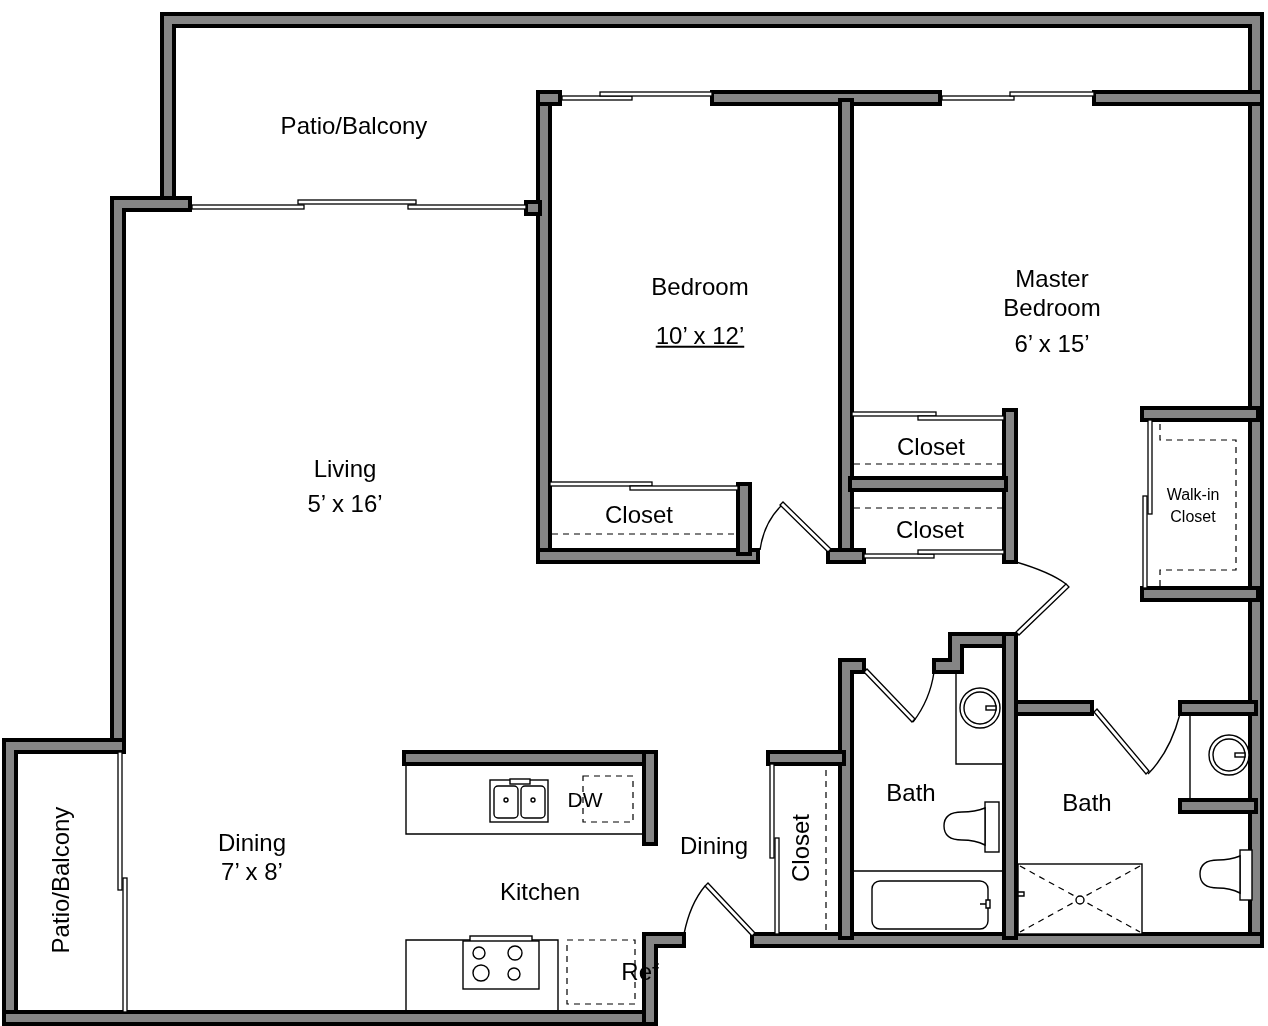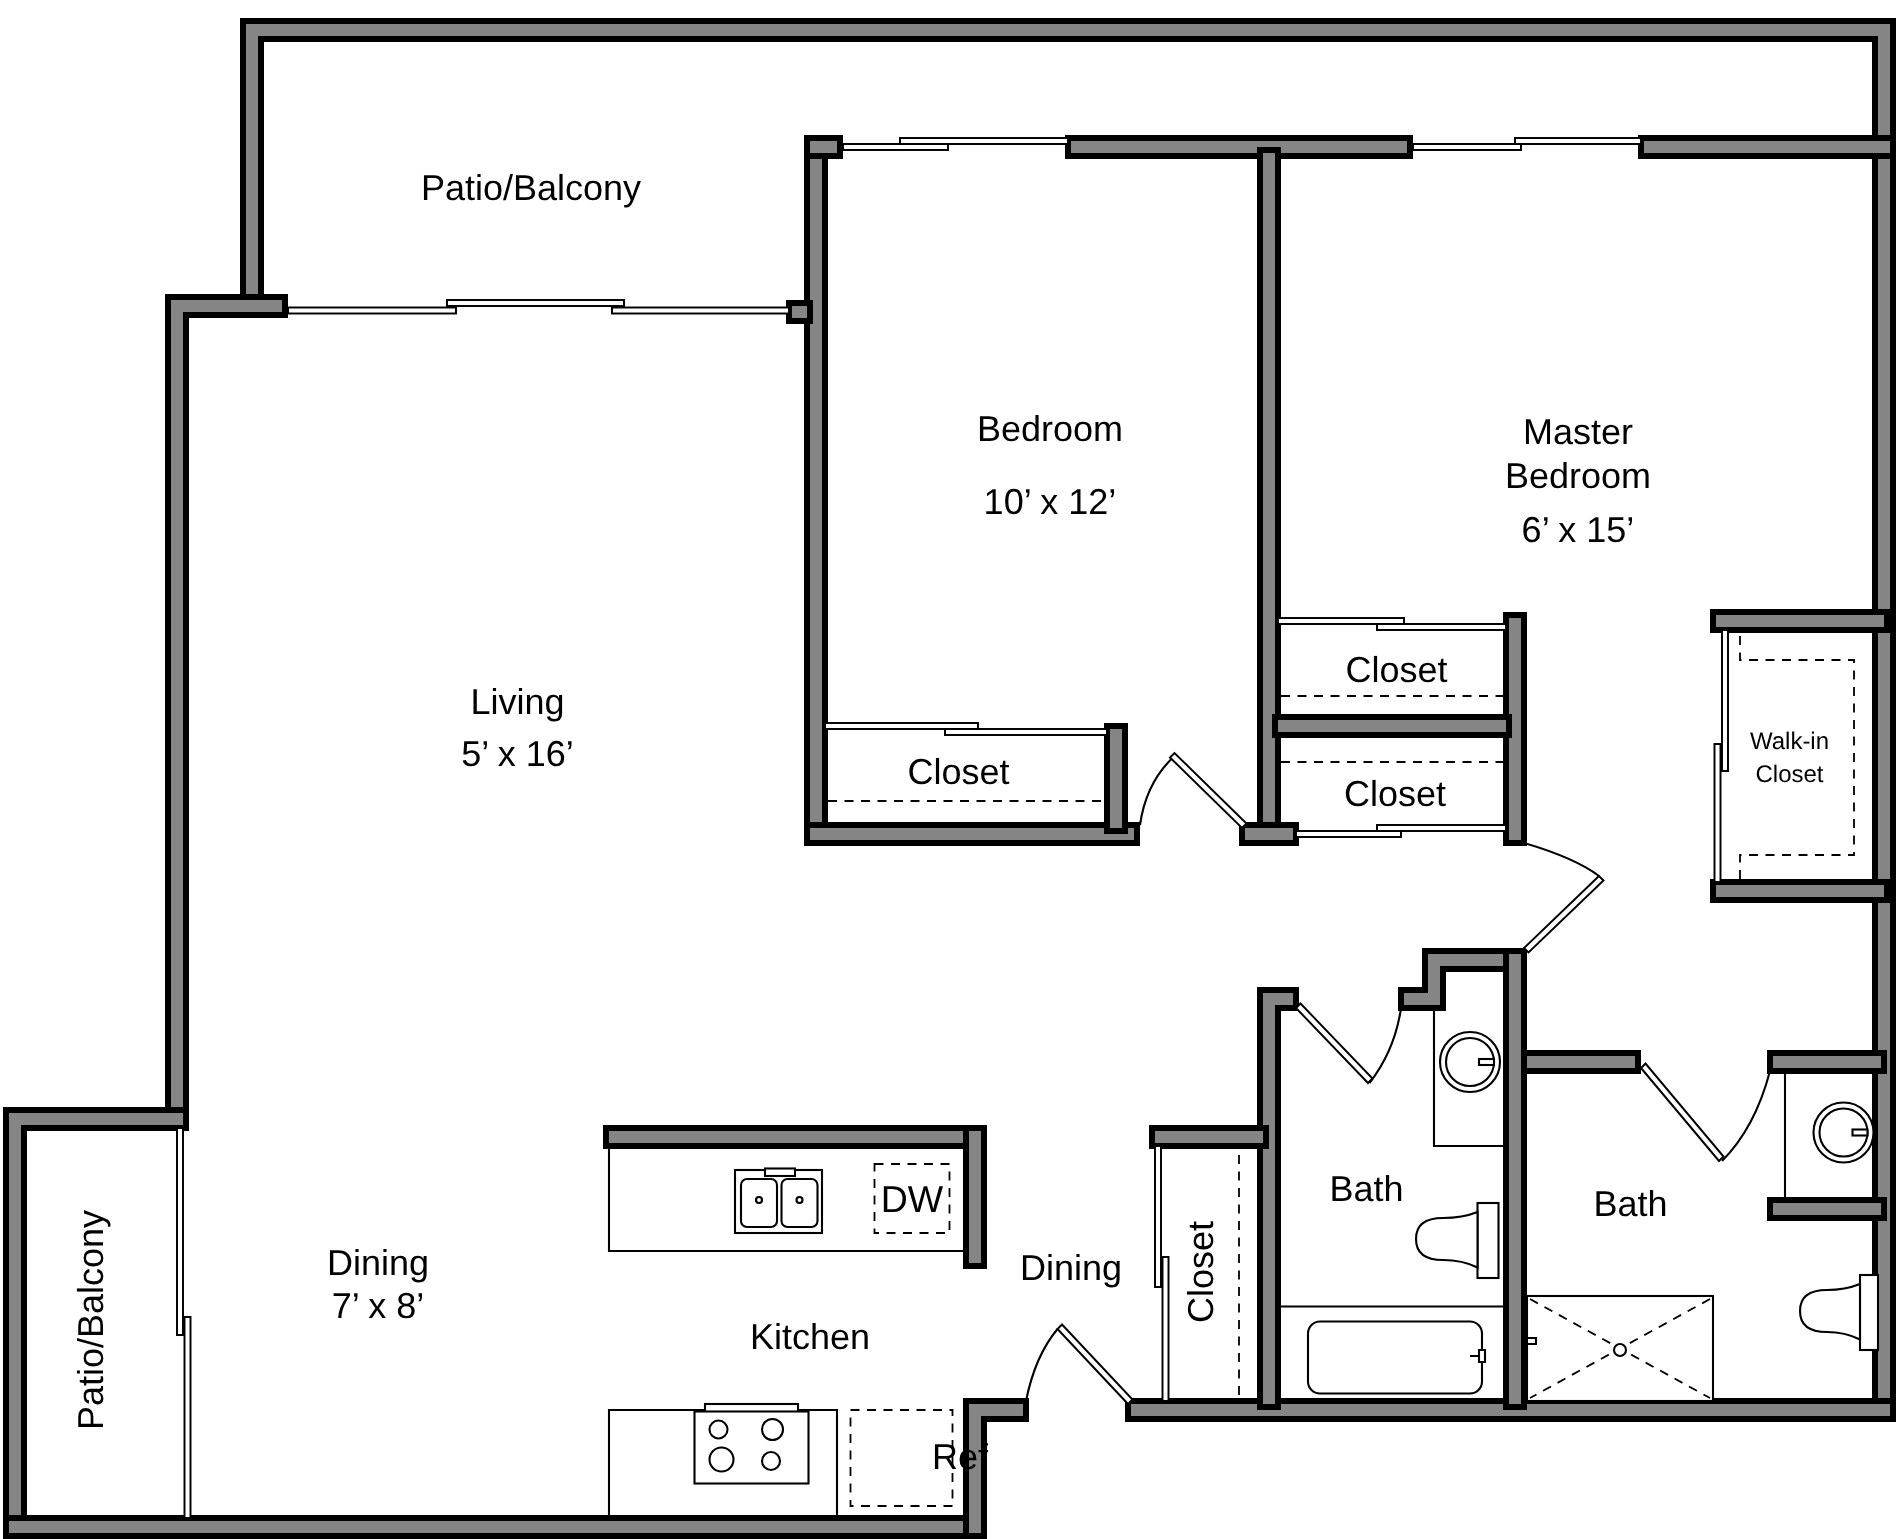--- a/index.html
+++ b/index.html
@@ -204,24 +204,24 @@
     </g>
   </g>
 </svg>
 
 <div class="label md" style="left:354px; top:126px;">
   <span>Patio/Balcony</span>
 </div>
 
 <div class="label md room-label" style="left:700px; top:311px;">
   <span>Bedroom</span>
-  <span style="margin-top:20px;">10’ x 12’</span>
-</div>
-
-<div class="label md room-label" style="left:1052px; top:321px;">
+  <span style="margin-top:20px;text-decoration:underline;">10’ x 12’</span>
+</div>
+
+<div class="label md room-label" style="left:1052px; top:311px;">
   <span>Master</span>
   <span>Bedroom</span>
   <span style="margin-top:6px;">6’ x 15’</span>
 </div>
 
 <div class="label md room-label" style="left:345px; top:486px;">
   <span>Living</span>
   <span style="margin-top:6px;">5’ x 16’</span>
 </div>
 
@@ -264,19 +264,19 @@
 </div>
 
 <div class="label md" style="left:911px; top:793px;">
   <span>Bath</span>
 </div>
 
 <div class="label md" style="left:1087px; top:803px;">
   <span>Bath</span>
 </div>
 
-<div class="label md" style="left:608px; top:800px; font-size:25px;">
+<div class="label md" style="left:585px; top:800px; font-size:21px;">
   <span>DW</span>
 </div>
 
 <div class="label md" style="left:604px; top:972px;margin-left:36px;">
   <span>Ref</span>
 </div>
 
 </body></html>

